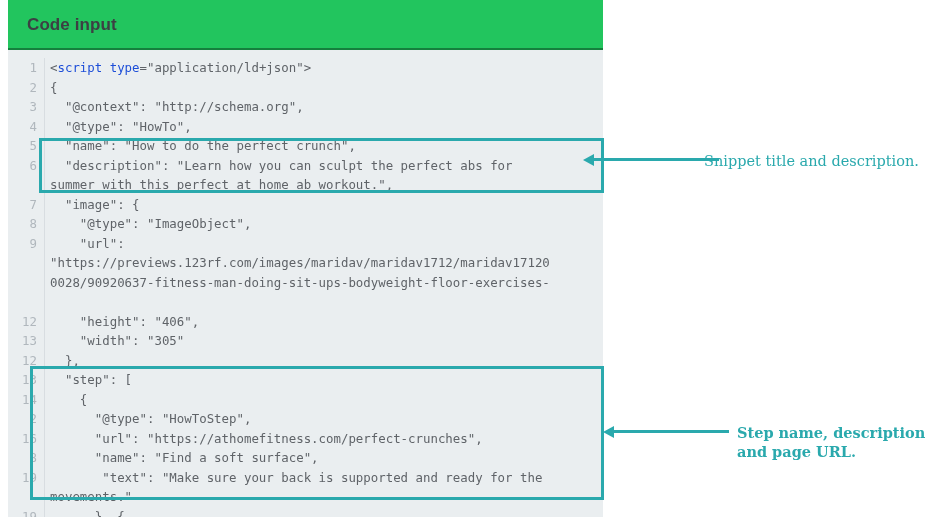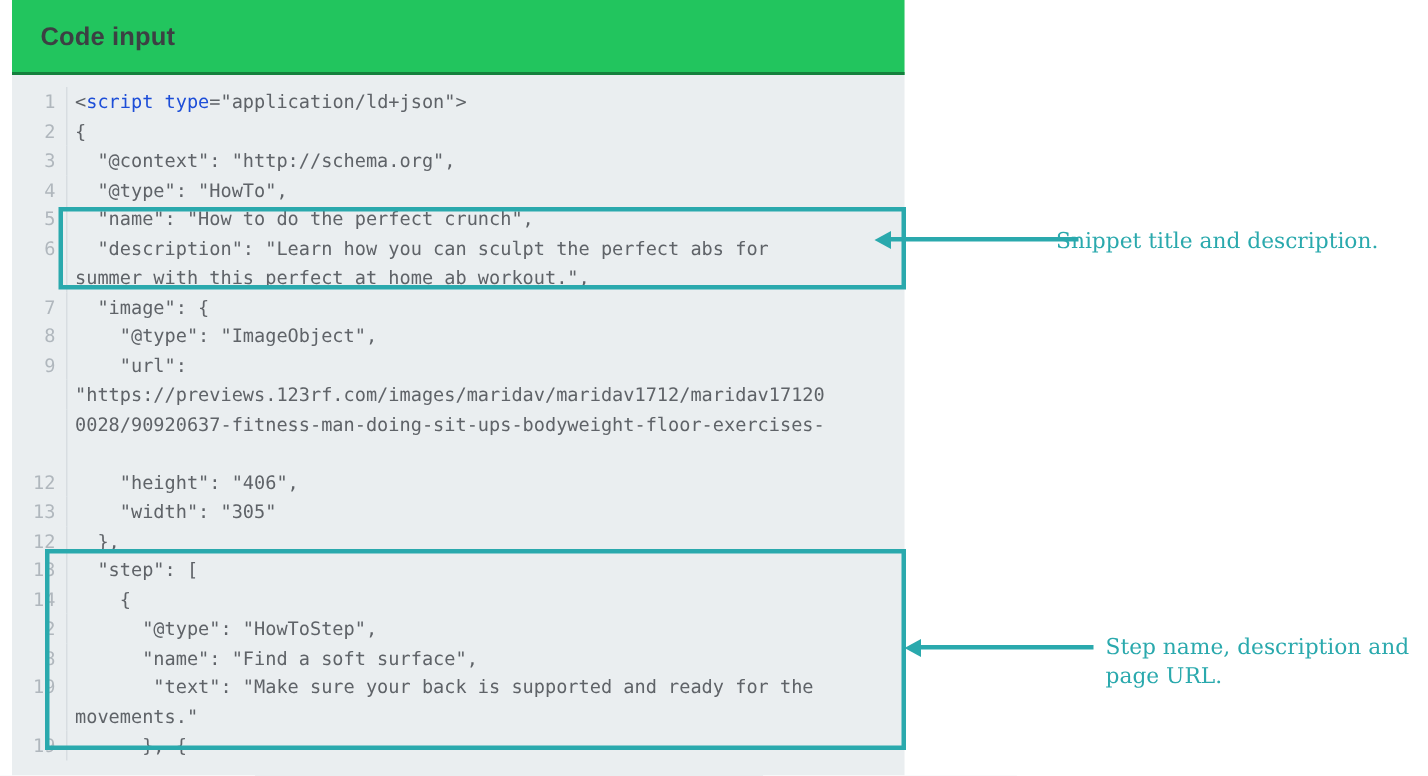--- a/index.html
+++ b/index.html
@@ -107,20 +107,21 @@
   }
   #annotation-1 {
     left: 704px;
     top: 152px;
     width: 215px;
   }
   #annotation-2 {
     left: 737px;
     top: 423px;
     width: 210px;
+    font-weight: bold;
   }
 
   .connector {
     position: absolute;
     height: 3px;
     background: #2aa9ad;
   }
   #connector-1 {
     left: 592px;
     top: 158px;
@@ -170,20 +171,21 @@
       <div class="code-line"><span class="ln">9</span><span class="code-text"><span>    "url":</span></span></div>
       <div class="code-line"><span class="ln blank">&nbsp;</span><span class="code-text"><span>"https://previews.123rf.com/images/maridav/maridav1712/maridav17120</span></span></div>
       <div class="code-line"><span class="ln blank">&nbsp;</span><span class="code-text"><span>0028/90920637-fitness-man-doing-sit-ups-bodyweight-floor-exercises-</span></span></div>
       <div class="code-line"><span class="ln blank">&nbsp;</span></div>
       <div class="code-line"><span class="ln">12</span><span class="code-text"><span>    "height": "406",</span></span></div>
       <div class="code-line"><span class="ln">13</span><span class="code-text"><span>    "width": "305"</span></span></div>
       <div class="code-line"><span class="ln">12</span><span class="code-text"><span>  },</span></span></div>
       <div class="code-line"><span class="ln">13</span><span class="code-text"><span>  "step": [</span></span></div>
       <div class="code-line"><span class="ln">14</span><span class="code-text"><span>    {</span></span></div>
       <div class="code-line"><span class="ln">2</span><span class="code-text"><span>      "@type": "HowToStep",</span></span></div>
+      <div class="code-line"><span class="ln">16</span><span class="code-text"><span>      "url": "https://athomefitness.com/perfect-crunches",</span></span></div>
       <div class="code-line"><span class="ln">8</span><span class="code-text"><span>      "name": "Find a soft surface",</span></span></div>
       <div class="code-line"><span class="ln">19</span><span class="code-text"><span>       "text": "Make sure your back is supported and ready for the</span></span></div>
       <div class="code-line"><span class="ln blank">&nbsp;</span><span class="code-text"><span>movements."</span></span></div>
       <div class="code-line"><span class="ln">19</span><span class="code-text"><span>      }, {</span></span></div>
     </div>
 
   <div class="highlight-box" id="highlight-box-1"></div>
   <div class="highlight-box" id="highlight-box-2"></div>
 </div>
 

